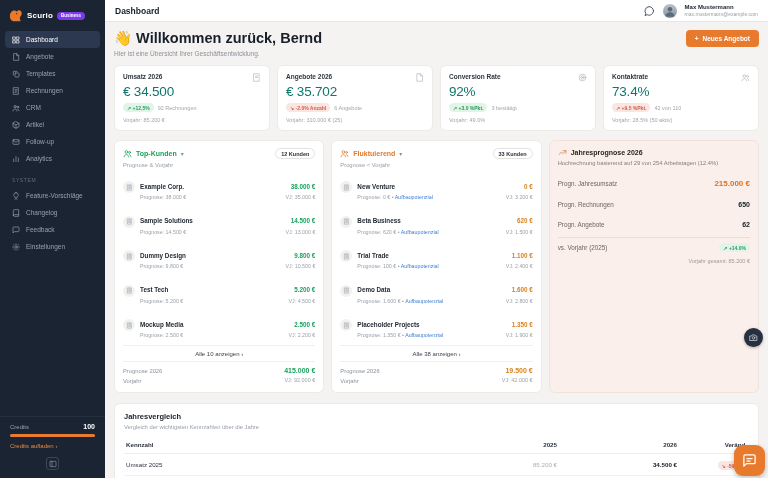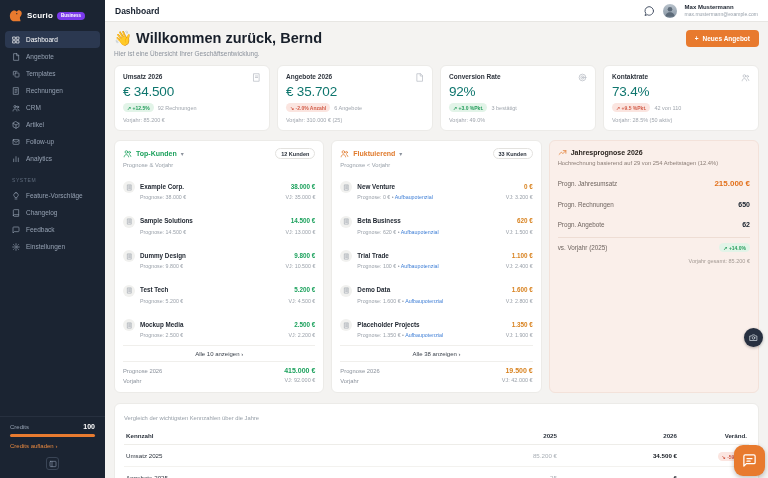--- a/index.html
+++ b/index.html
@@ -521,20 +521,21 @@
           <div class="prog-divider"></div>
           <div class="prog-vs">
             <span class="prog-label">vs. Vorjahr (2025)</span>
             <span class="pill green">↗ +14.0%</span>
           </div>
           <div class="prog-foot">Vorjahr gesamt: 85.200 €</div>
         </section>
       </div>
 
       <section class="cmp-card">
+        <div class="cmp-title">Jahresvergleich</div>
         <div class="cmp-sub">Vergleich der wichtigsten Kennzahlen über die Jahre</div>
         <table class="cmp-table">
           <thead>
             <tr>
               <th>Kennzahl</th>
               <th class="col-2025">2025</th>
               <th class="col-2026">2026</th>
               <th class="col-change">Veränd.</th>
             </tr>
           </thead>

